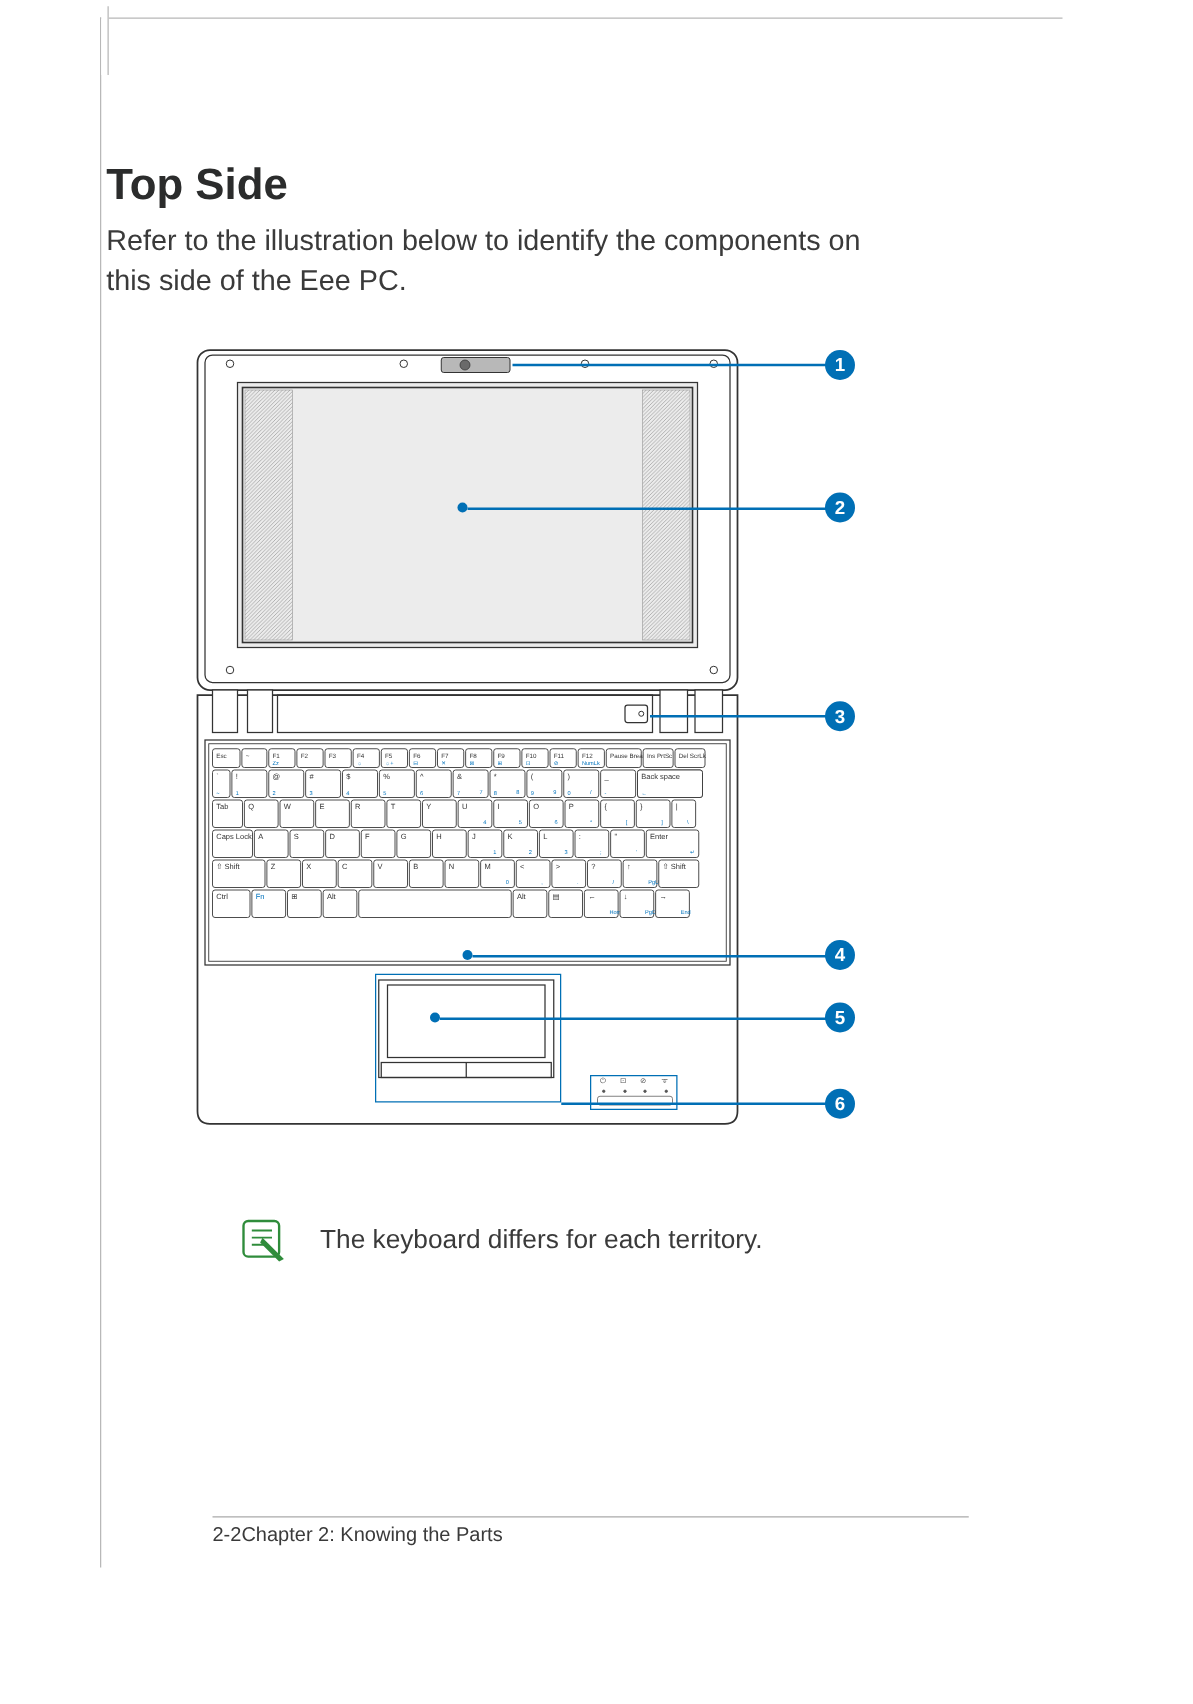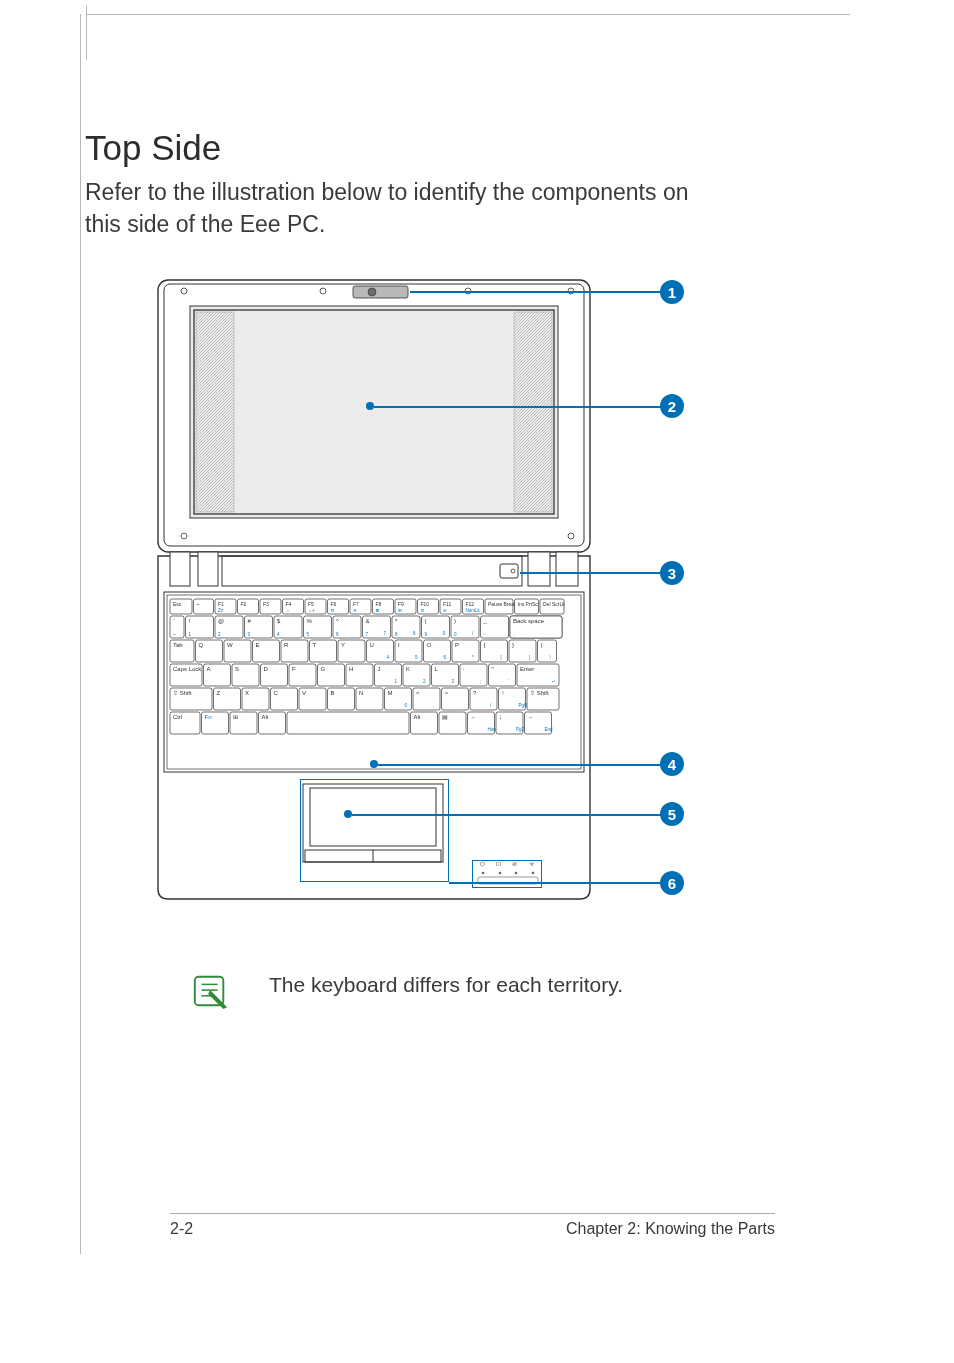--- a/index.html
+++ b/index.html
@@ -29,21 +29,21 @@
       border-right: 1px solid #b8b8b8;
     }
     .content {
       position: absolute;
       left: 85px;
       top: 128px;
       width: 605px;
     }
     .heading {
       font-size: 35px;
-      font-weight: 400;
+      font-weight: 700;
       color: #2b2c2c;
       font-family: "Segoe UI", "Helvetica Neue", Arial, sans-serif;
       margin-bottom: 8px;
     }
     .intro {
       font-size: 23px;
       color: #3a3a3a;
       line-height: 1.4;
     }
     .diagram {
@@ -76,21 +76,22 @@
       width: 8px;
       height: 8px;
       border-radius: 50%;
       background: #006fb5;
     }
     .note-row {
       position: absolute;
       left: 106px;
       top: 845px;
       display: flex;
-      gap: 40px;
+      align-items: center;
+      gap: 27px;
     }
     .note-icon {
       width: 38px;
       height: 38px;
       flex-shrink: 0;
     }
     .note-text {
       font-size: 21px;
       color: #3a3a3a;
     }
@@ -101,21 +102,20 @@
       width: 605px;
       height: 1px;
       background: #aaa;
     }
     .footer {
       position: absolute;
       left: 85px;
       top: 1092px;
       width: 605px;
       display: flex;
-      justify-content: space-between;
       font-size: 16px;
       color: #3a3a3a;
     }
     .touchpad-box {
       position: absolute;
       border: 1.2px solid #006fb5;
     }
   </style>
 </head>
 <body>

